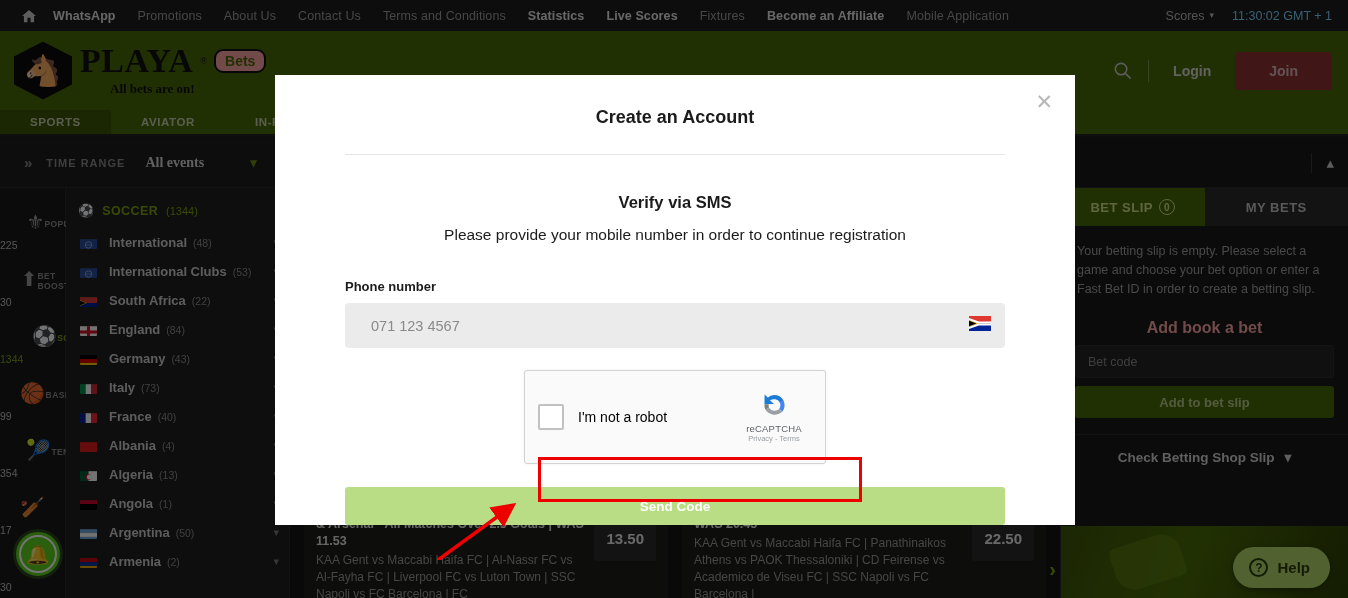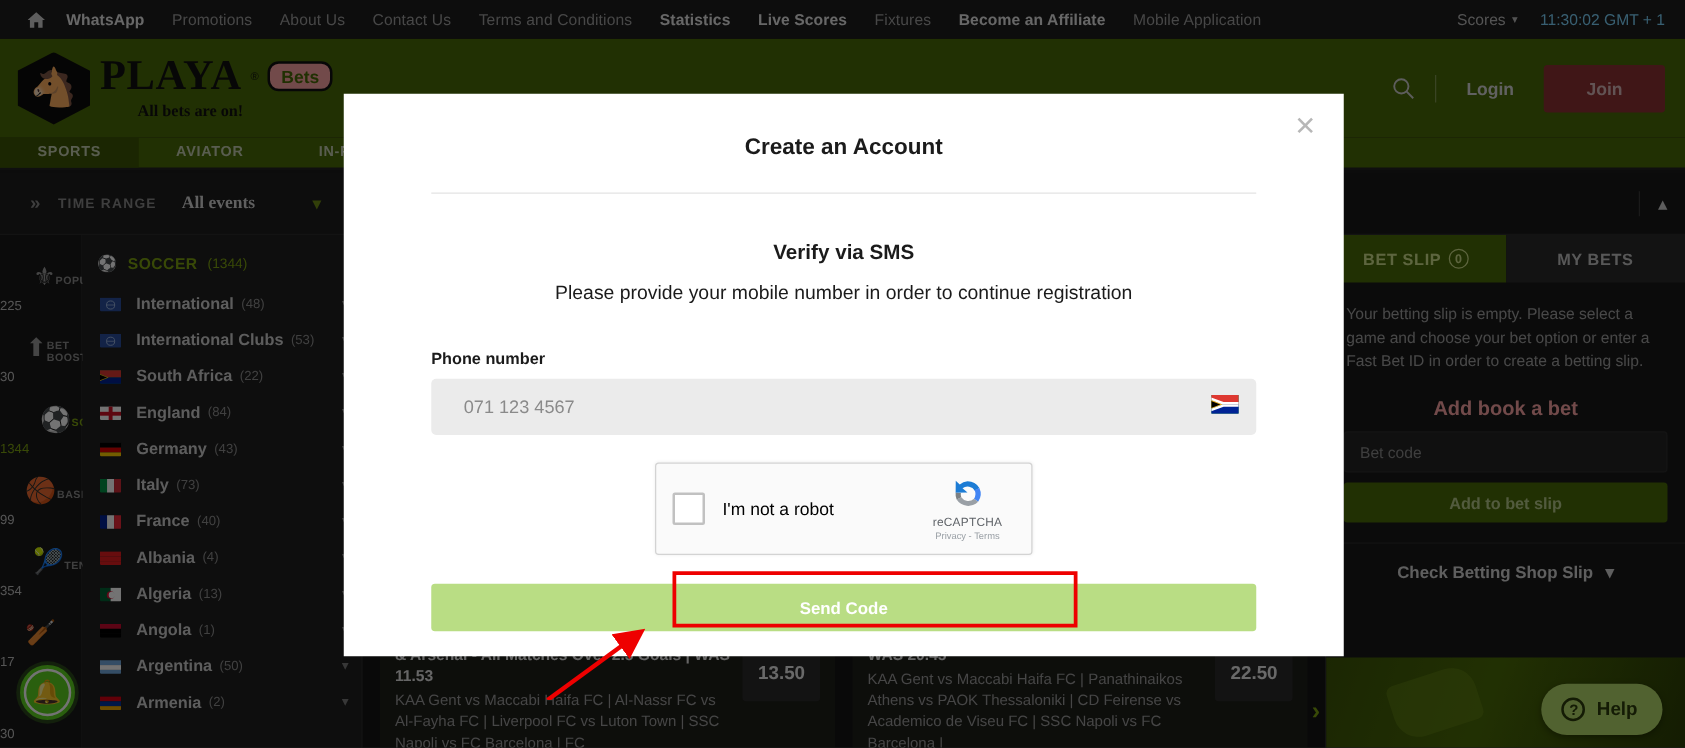--- a/index.html
+++ b/index.html
@@ -254,21 +254,21 @@
   .modal-rule { height:1px; background:#e4e4e4; margin: 0 70px; }
   .verify-title { text-align:center; font-size:16.5px; color:#1b1b1b; font-weight:bold; margin-top: 38px; }
   .verify-sub { text-align:center; font-size:15.5px; color:#1b1b1b; margin-top: 14px; }
   .field-label { margin: 35px 0 9px 70px; font-size:13px; font-weight:bold; color:#1b1b1b; }
   .phone-field {
     margin: 0 70px; height: 45px; background:#ebebeb; border-radius:4px;
     display:flex; align-items:center; padding: 0 14px 0 26px; cursor:text;
   }
   .phone-ph { color:#8a8a8a; font-size:14.5px; flex:1; }
   .recaptcha {
-    width: 302px; height: 74px; margin: 22px auto 0;
+    width: 302px; height: 94px; margin: 22px auto 0;
     border:1px solid #d3d3d3; border-radius:3px; background:#fafafa;
     display:flex; align-items:center; padding: 0 13px;
     box-shadow: 0 0 3px rgba(0,0,0,.07);
   }
   .rc-box { width:26px; height:26px; border:2px solid #c1c1c1; border-radius:2px; background:#fff; cursor:pointer; }
   .rc-label { margin-left: 14px; font-size:14px; color:#000; flex:1; }
   .rc-brand { text-align:center; width: 76px; }
   .rc-logo { width: 30px; height: 30px; margin: 0 auto 2px; }
   .rc-name { font-size: 9.5px; color:#5f6368; letter-spacing:.2px; }
   .rc-terms { font-size: 7.5px; color:#9aa0a6; }

